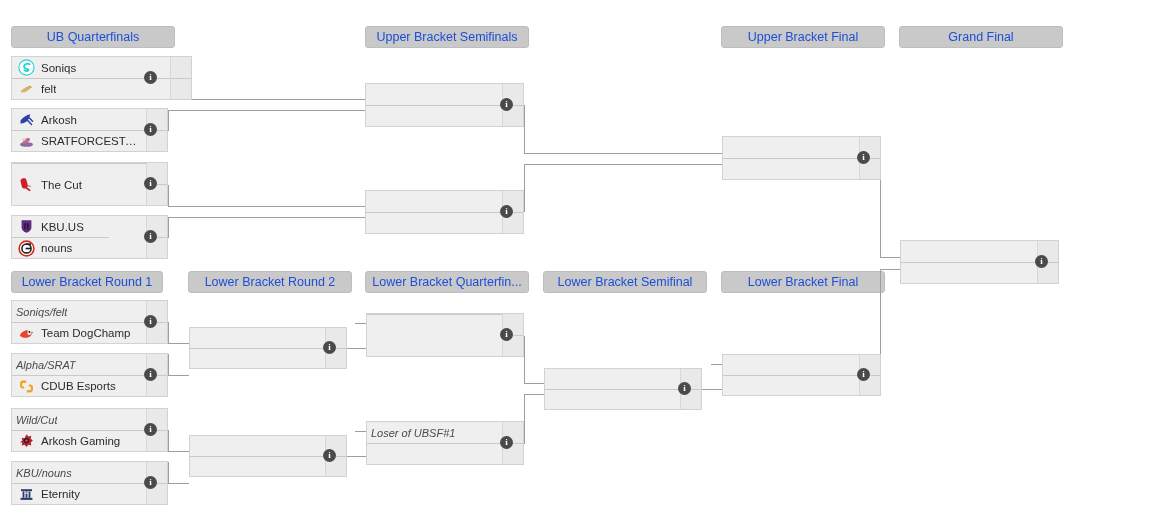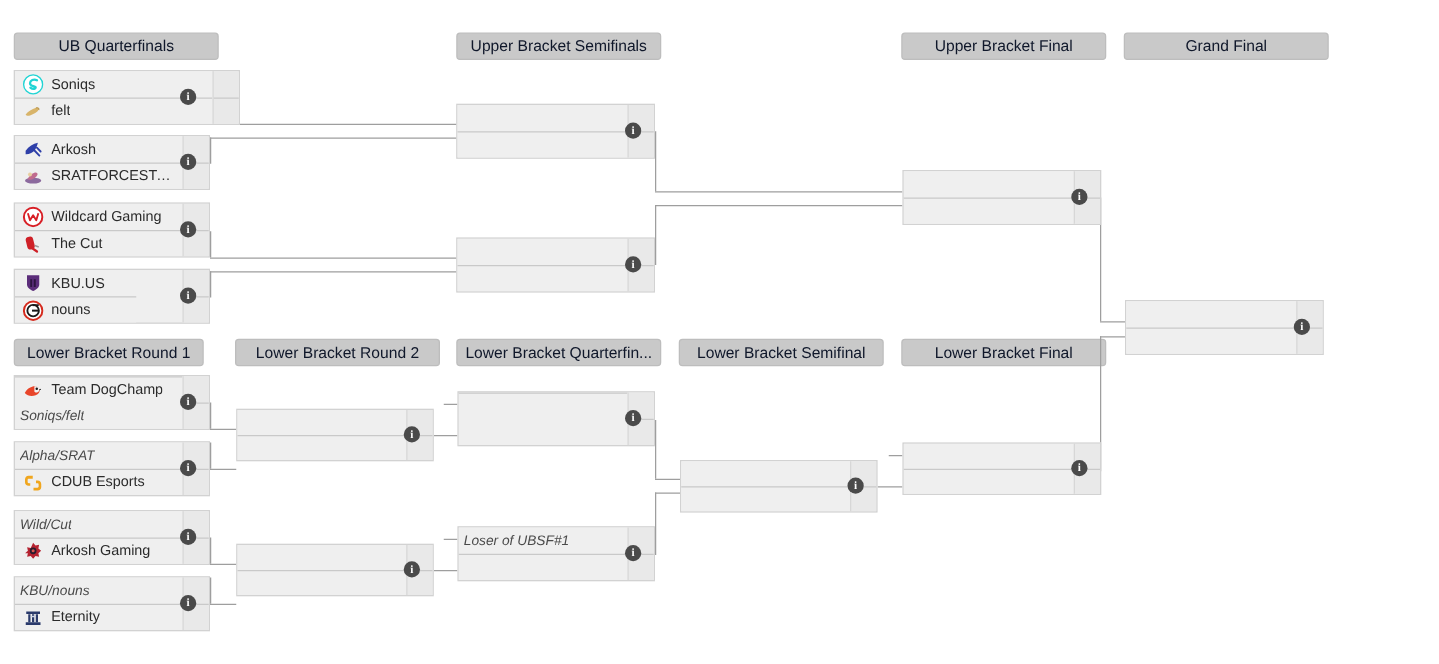--- a/index.html
+++ b/index.html
@@ -15,21 +15,21 @@
 
   
   .round-header{
     position:absolute;
     height:22px;
     background:#c9c9c9;
     border:1px solid #bdbdbd;
     border-radius:3px;
     display:flex;align-items:center;justify-content:center;
     font-size:12.5px;
-    color:#0f172a;
+    color:#1d4ed8;
     box-sizing:border-box;
     white-space:nowrap;
     overflow:hidden;
     padding:0 4px;
   }
 
   
   .match{
     position:absolute;
     box-sizing:border-box;
@@ -257,29 +257,20 @@
     </div>
     <div class="score-col">
       <div class="score-cell top"></div>
       <div class="score-cell bot"></div>
     </div>
   </div>
   <div class="info-badge" style="left:144px;top:123px;">i</div>
 
   <div class="match" style="left:11px;top:162px;width:157px;height:44px;">
     <div class="rows">
-      <div class="team-row top">
-        <span class="logo">
-          <svg viewBox="0 0 17 17">
-              <circle cx="8.5" cy="8.5" r="7.4" fill="#ffffff" stroke="#d81f26" stroke-width="1.6"></circle>
-              <path d="M4.3 5.6l1.7 5.6 2.5-4 2.5 4 1.7-5.6" fill="none" stroke="#d81f26" stroke-width="1.5" stroke-linejoin="round"></path>
-            </svg>
-        </span>
-        <span class="tname">Wildcard Gaming</span>
-      </div>
       <div class="team-row bot">
         <span class="logo">
           <svg viewBox="0 0 17 17">
               <path d="M5.5 2.3c1.3-.4 2.6.3 2.9 1.6l1.4 5.4c.3 1.3-.5 2.6-1.8 2.9l-1.2.3c-1.3.3-2.6-.5-2.9-1.8L2.6 5.4C2.3 4.1 3 2.8 4.3 2.5z" fill="#cf2027"></path>
               <path d="M7.8 11.6l3.8 2.6" stroke="#cf2027" stroke-width="1.8" stroke-linecap="round"></path>
               <path d="M9.8 9.4l3.2 1.2" stroke="#9b9b9b" stroke-width="1.2"></path>
             </svg>
         </span>
         <span class="tname">The Cut</span>
       </div>
@@ -380,34 +371,34 @@
     </div>
     <div class="score-col">
       <div class="score-cell top"></div>
       <div class="score-cell bot"></div>
     </div>
   </div>
   <div class="info-badge" style="left:1035px;top:255px;">i</div>
 
   <div class="match" style="left:11px;top:300px;width:157px;height:44px;">
     <div class="rows">
+      <div class="team-row top placeholder">
+        <span class="tname">Soniqs/felt</span>
+      </div>
       <div class="team-row bot">
         <span class="logo">
           <svg viewBox="0 0 17 17">
               <path d="M1.8 10.4c1.2-2.6 3.6-4.6 6.4-5.2 2.4-.5 4.6.4 5.3 2.2.7 1.9-.6 3.9-3 4.8-2.9 1.1-6.6.7-8.7-1.8z" fill="#e8452a"></path>
               <path d="M9.5 5.2c1.7-.4 3.3.3 3.9 1.7.4 1-.1 2-1.1 2.7-1 .7-2.3.5-2.8-.5" fill="#f2f2f2"></path>
               <circle cx="11.4" cy="6.9" r="1" fill="#1a1a1a"></circle>
               <path d="M13.3 7.9l1.5-.5" stroke="#1a1a1a" stroke-width=".7"></path>
             </svg>
         </span>
         <span class="tname">Team DogChamp</span>
       </div>
-      <div class="team-row top placeholder">
-        <span class="tname">Soniqs/felt</span>
-      </div>
     </div>
     <div class="score-col">
       <div class="score-cell top"></div>
       <div class="score-cell bot"></div>
     </div>
   </div>
   <div class="info-badge" style="left:144px;top:315px;">i</div>
 
   <div class="match" style="left:11px;top:353px;width:157px;height:44px;">
     <div class="rows">

